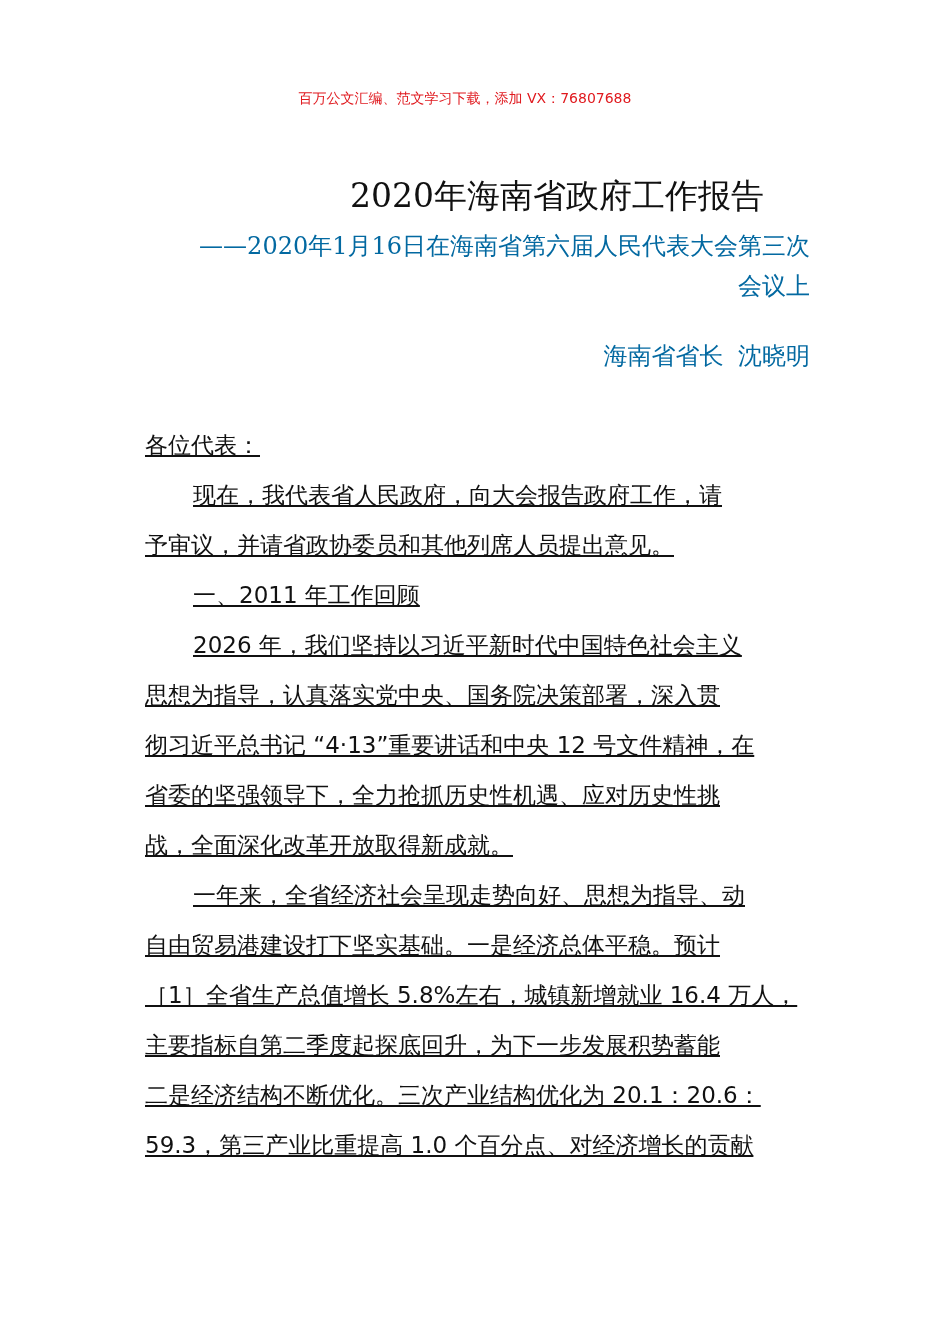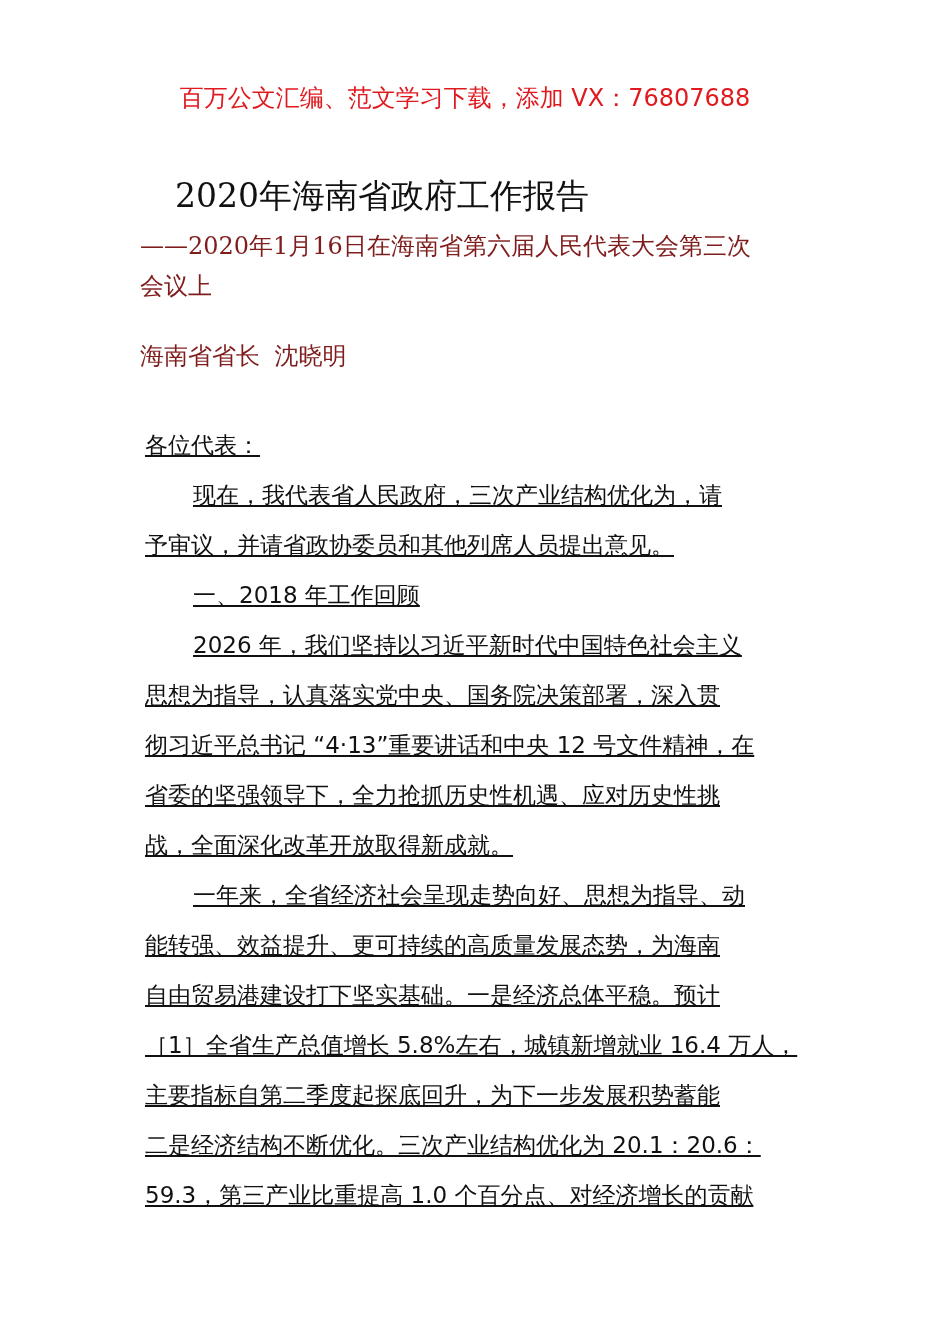--- a/index.html
+++ b/index.html
@@ -1,29 +1,29 @@
 <!DOCTYPE html>
 <html><head>
   <meta charset="utf-8">
   <style>
     html, body { margin: 0; padding: 0; background: #ffffff; }
     body { width: 950px; height: 1344px; position: relative; overflow: hidden; }
     .page { position: absolute; left: 0; top: 0; width: 950px; height: 1344px; background: #fff; }
     .watermark {
       position: absolute; left: 0; width: 930px; top: 84px; text-align: center;
-      color: #e0191e; font-family: "DejaVu Sans", sans-serif; font-size: 24px; line-height: 28px;
+      color: #e0191e; font-family: "DejaVu Sans", sans-serif; font-size: 14px; line-height: 28px;
       letter-spacing: 0px;
     }
     .title {
-      position: absolute; left: 0; width: 764px; top: 174px; text-align: center;
+      position: absolute; left: 0; width: 764px; top: 174px; text-align: right;
       font-family: "DejaVu Serif", "Liberation Serif", serif; font-size: 33px; line-height: 44px; color: #111;
     }
     .subtitle {
-      position: absolute; left: 140px; width: 670px; text-align: left;
-      font-family: "DejaVu Serif", "Liberation Serif", serif; font-size: 24px; color: #7f1d1d;
+      position: absolute; left: 140px; width: 670px; text-align: right;
+      font-family: "DejaVu Serif", "Liberation Serif", serif; font-size: 24px; color: #0369a1;
       white-space: nowrap;
     }
     .sub1 { top: 226px; line-height: 40px; }
     .sub2 { top: 266px; line-height: 40px; }
     .author { top: 338px; line-height: 40px; font-family: Liberation Mono, monospace; }
     .body-text {
       position: absolute; left: 145px; width: 670px;
       font-family: "DejaVu Sans", "Liberation Sans", sans-serif; font-size: 23px; color: #111;
       white-space: nowrap; line-height: 50px;
     }
@@ -36,29 +36,28 @@
 <div class="page">
   <div class="watermark">百万公文汇编、范文学习下载，添加 VX：76807688</div>
 
   <div class="title">2020年海南省政府工作报告</div>
   <div class="subtitle sub1">——2020年1月16日在海南省第六届人民代表大会第三次</div>
   <div class="subtitle sub2">会议上</div>
   <div class="subtitle author">海南省省长  沈晓明</div>
 
   <div class="body-text" style="top:420px;">
     <div class="line">各位代表：</div>
-    <div class="line indent">现在，我代表省人民政府，三次产业结构优化为，请</div>
+    <div class="line indent">现在，我代表省人民政府，向大会报告政府工作，请</div>
     <div class="line">予审议，并请省政协委员和其他列席人员提出意见。</div>
-    <div class="line indent">一、2018 年工作回顾</div>
+    <div class="line indent">一、2011 年工作回顾</div>
     <div class="line indent">2026 年，我们坚持以习近平新时代中国特色社会主义</div>
     <div class="line">思想为指导，认真落实党中央、国务院决策部署，深入贯</div>
     <div class="line">彻习近平总书记 “4·13”重要讲话和中央 12 号文件精神，在</div>
     <div class="line">省委的坚强领导下，全力抢抓历史性机遇、应对历史性挑</div>
     <div class="line">战，全面深化改革开放取得新成就。</div>
     <div class="line indent">一年来，全省经济社会呈现走势向好、思想为指导、动</div>
-    <div class="line">能转强、效益提升、更可持续的高质量发展态势，为海南</div>
     <div class="line">自由贸易港建设打下坚实基础。一是经济总体平稳。预计</div>
     <div class="line">［1］全省生产总值增长 5.8%左右，城镇新增就业 16.4 万人，</div>
     <div class="line">主要指标自第二季度起探底回升，为下一步发展积势蓄能</div>
     <div class="line">二是经济结构不断优化。三次产业结构优化为 20.1：20.6：</div>
     <div class="line">59.3，第三产业比重提高 1.0 个百分点、对经济增长的贡献</div>
   </div>
 </div>
 
 </body></html>

